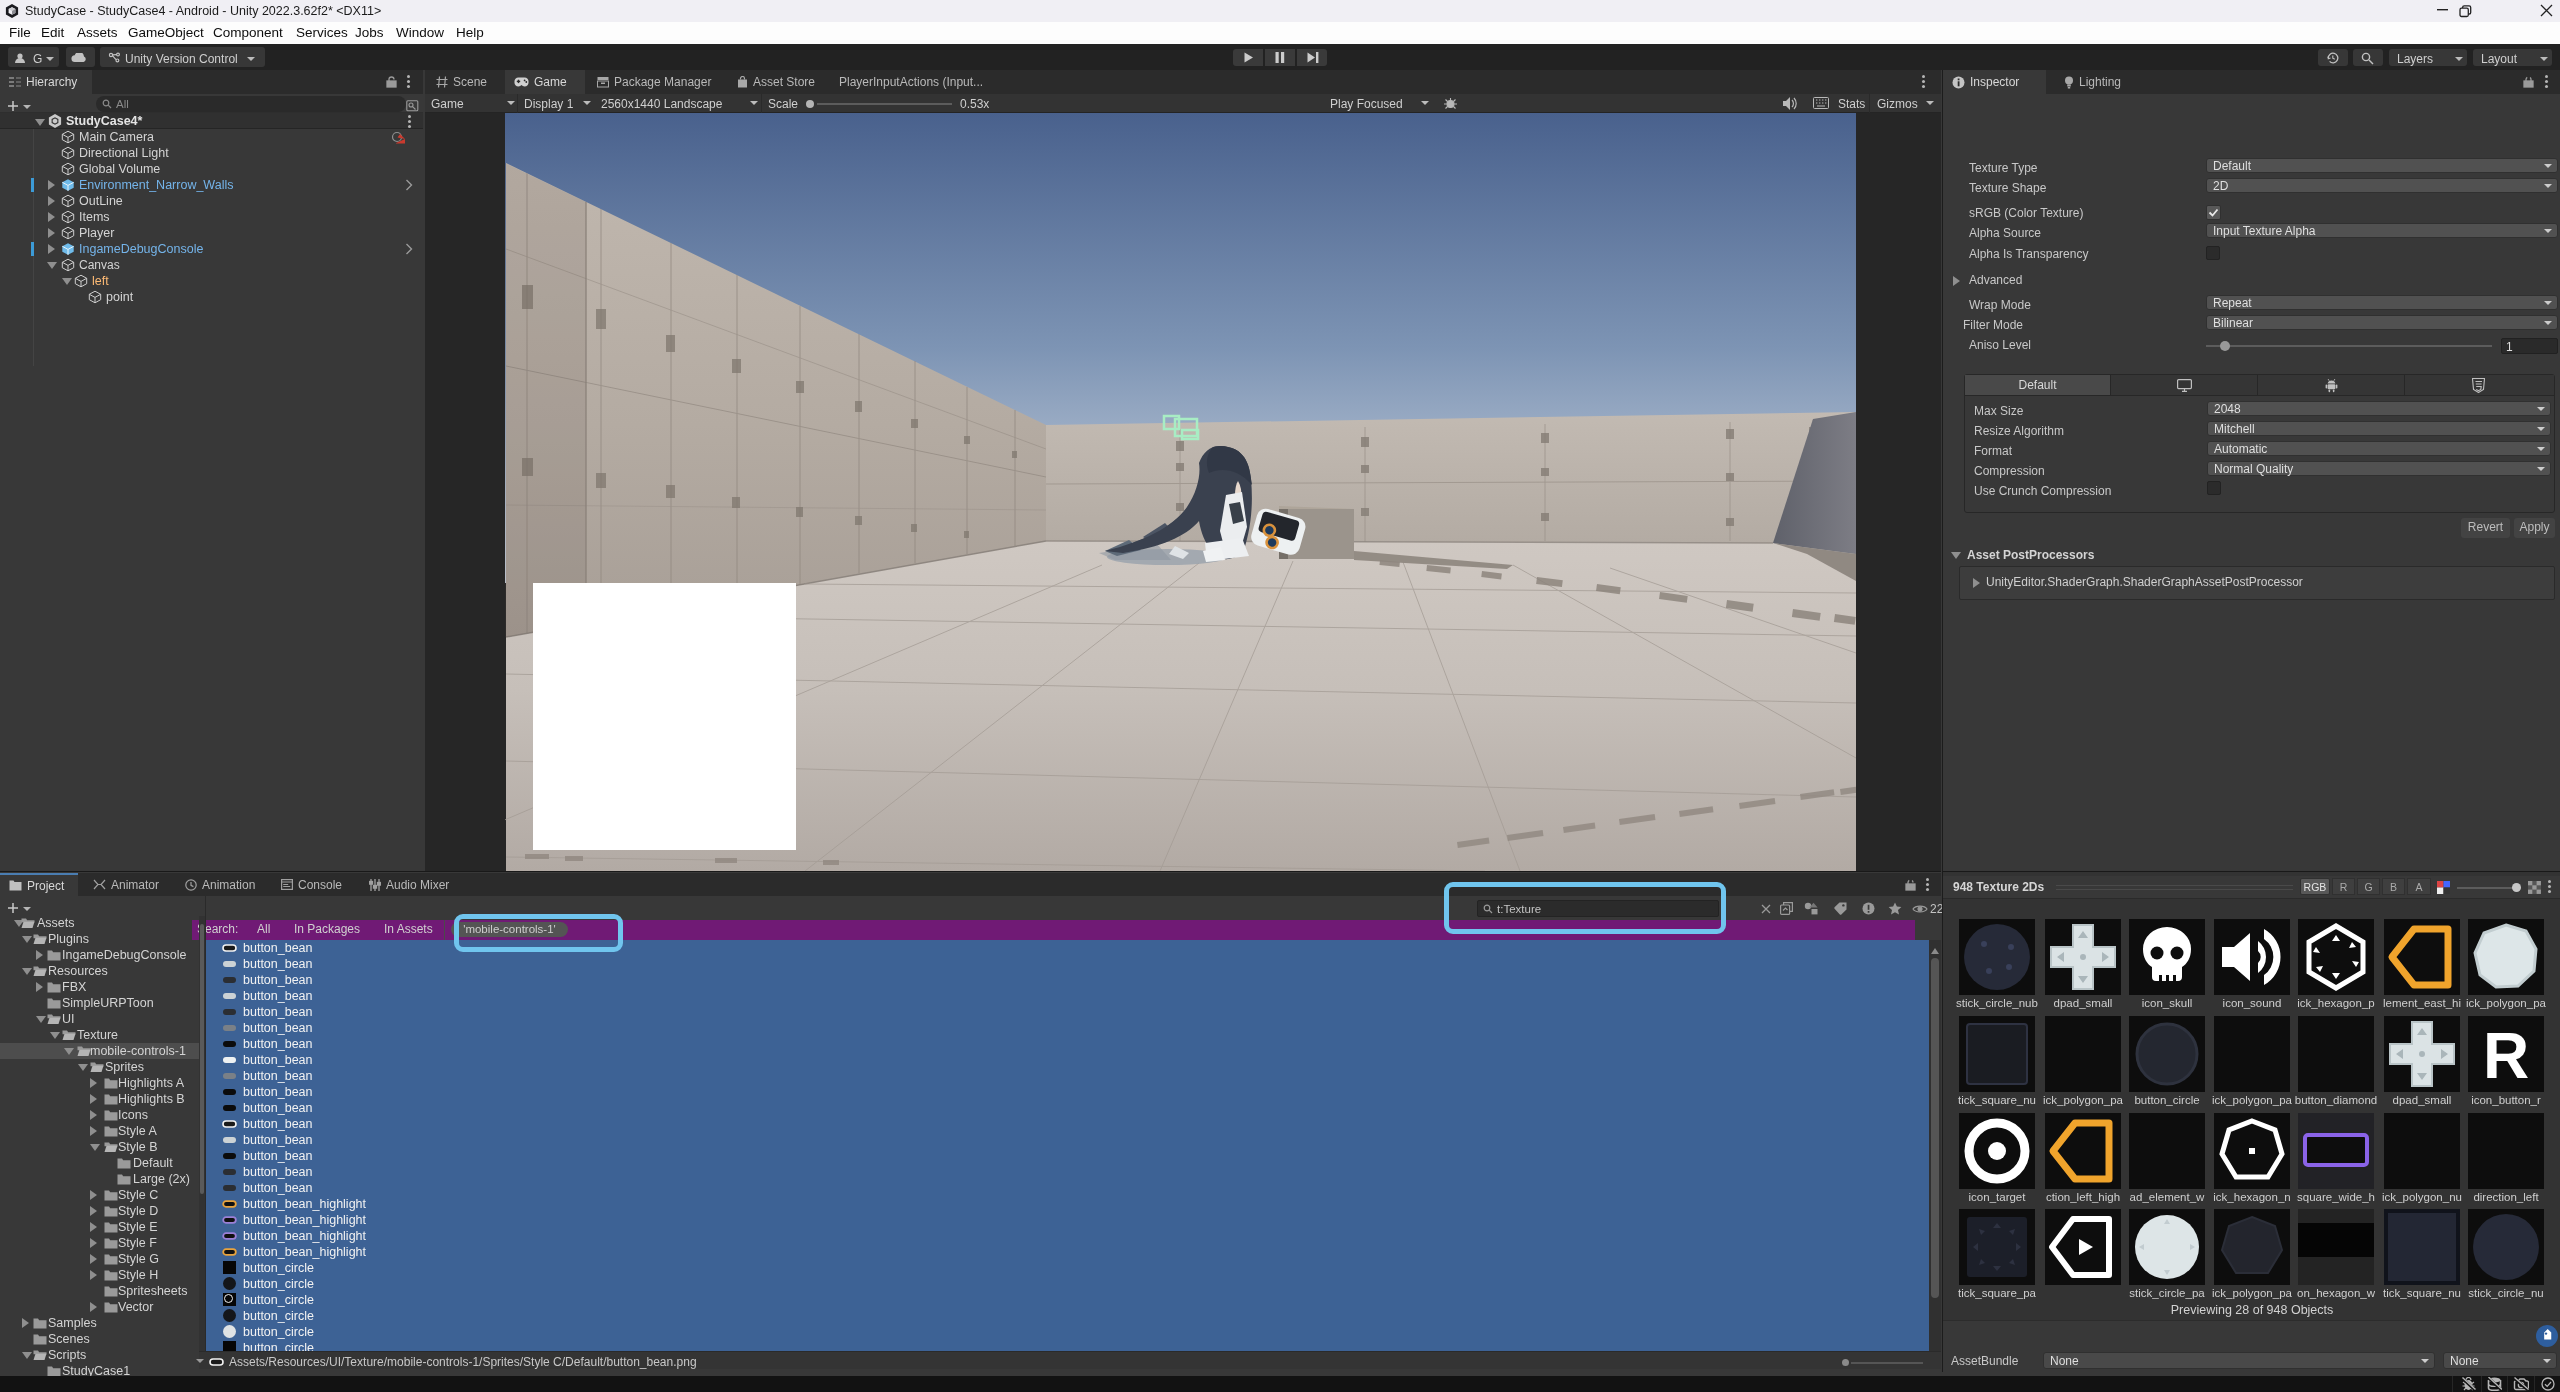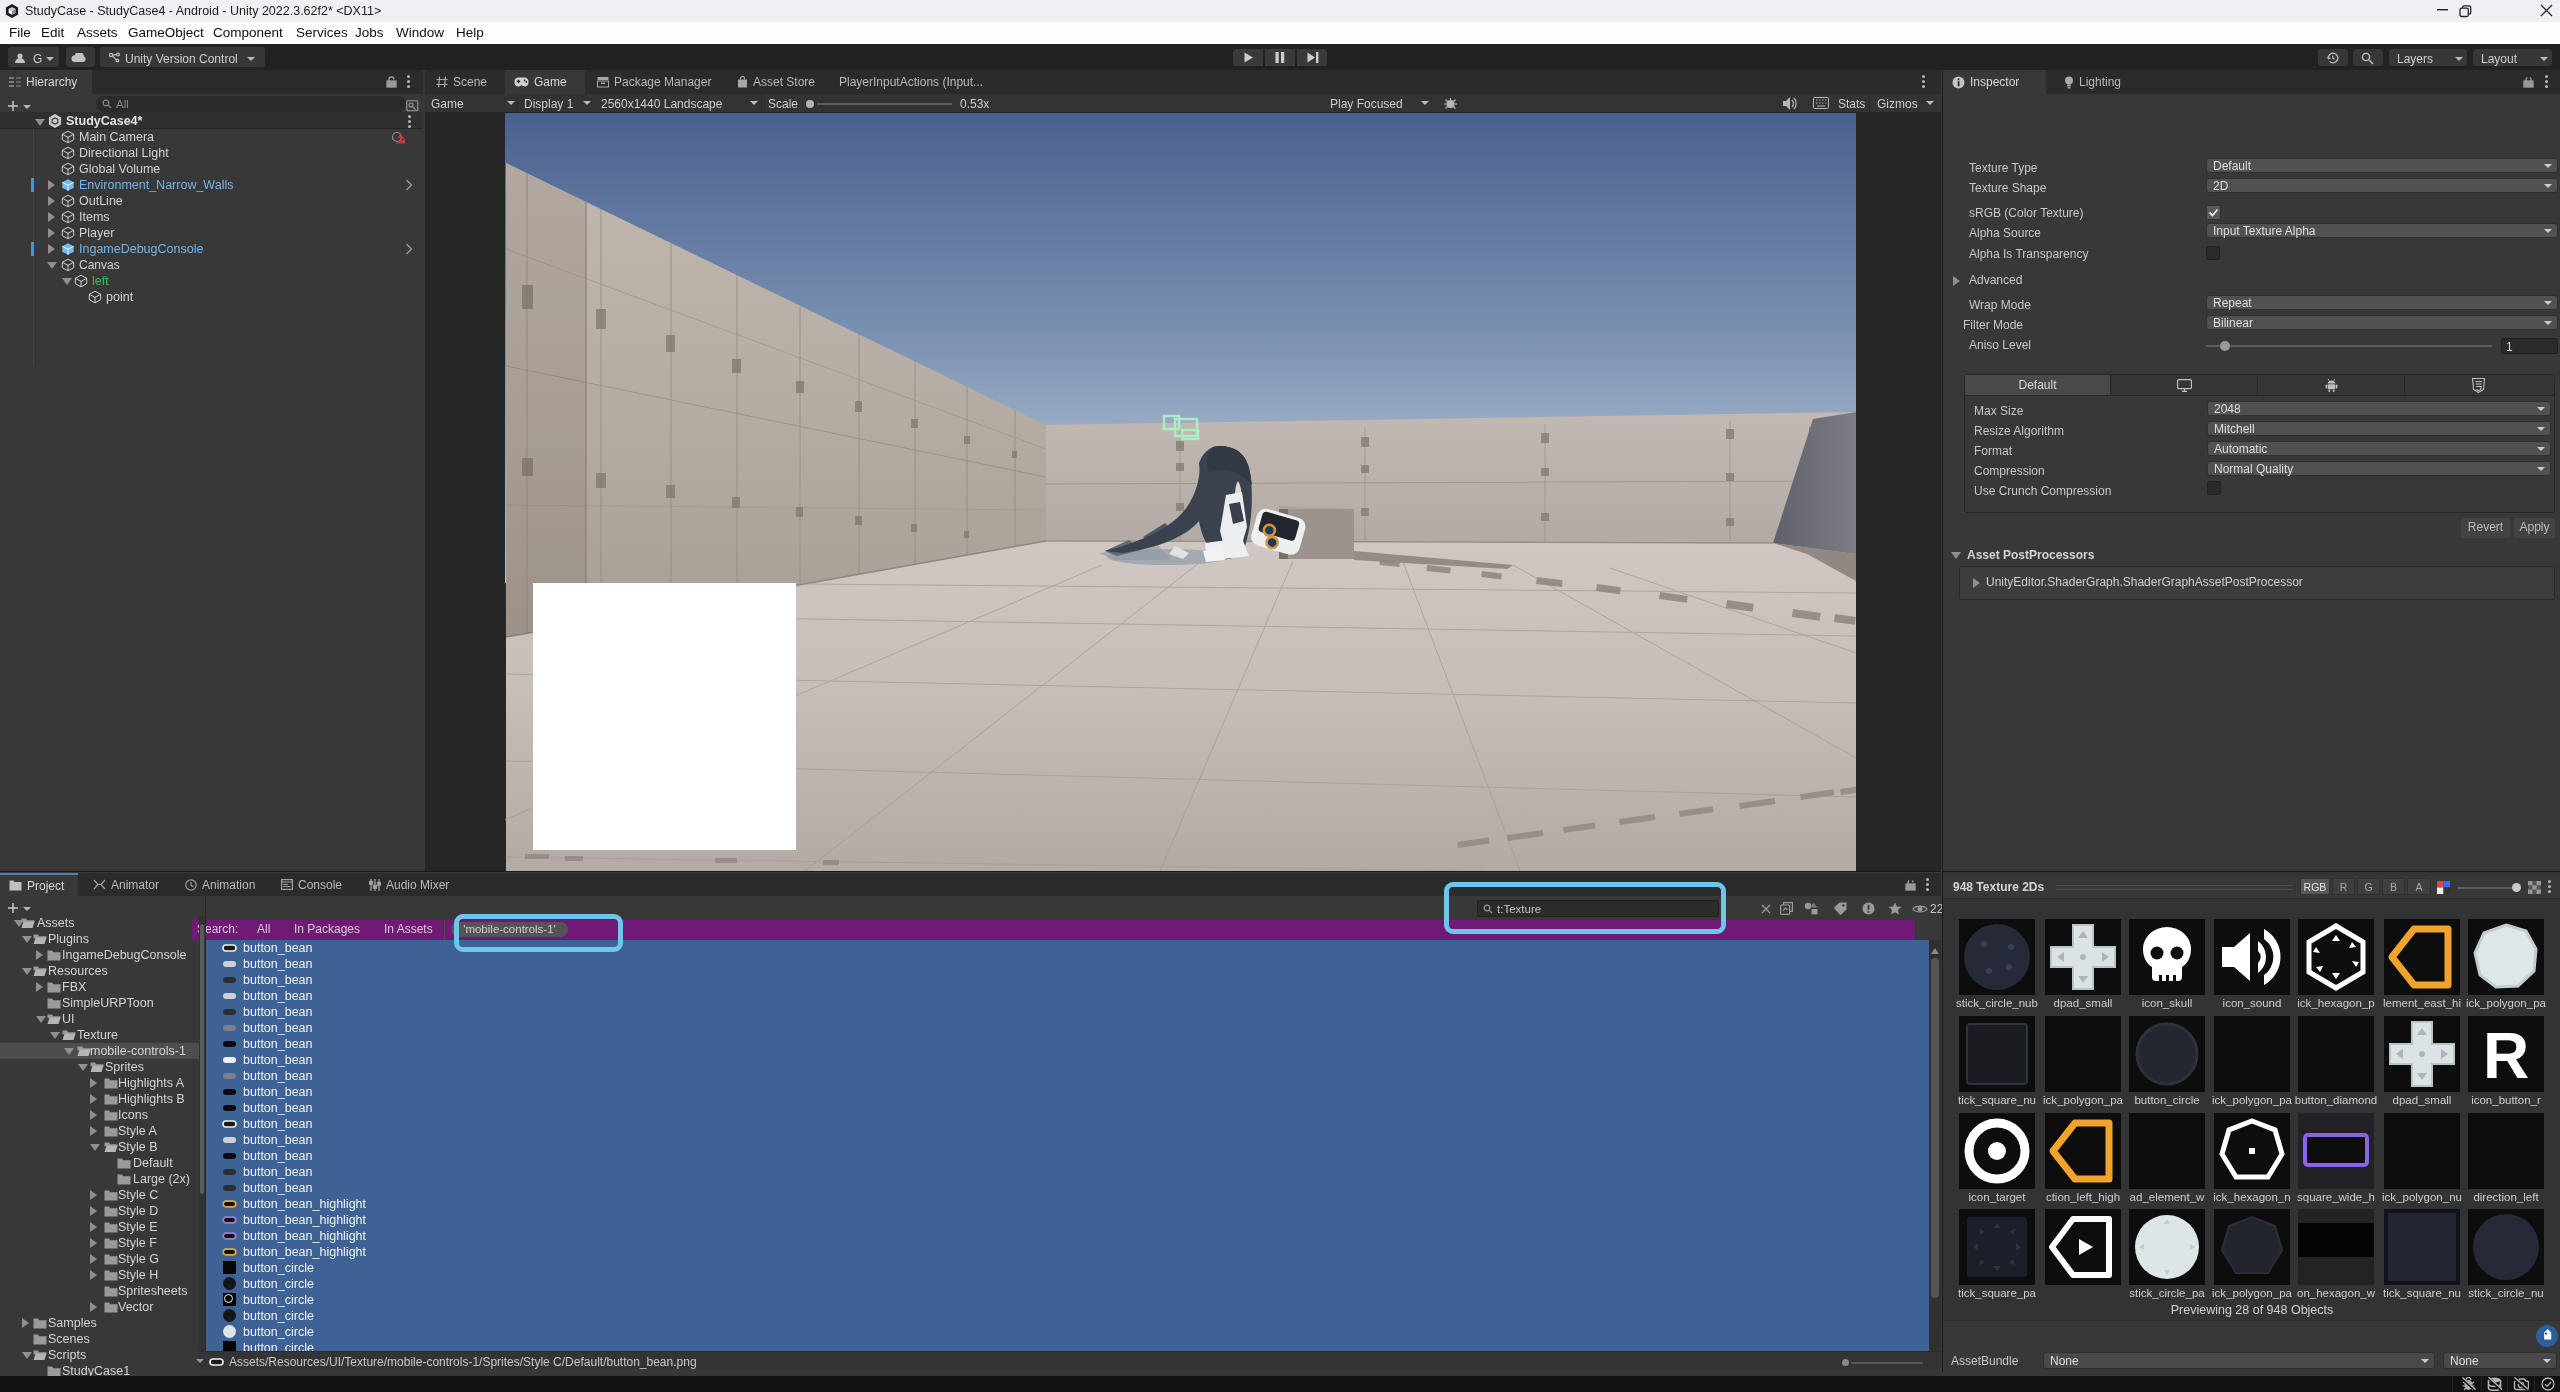--- a/index.html
+++ b/index.html
@@ -231,21 +231,21 @@
         <path d="M1.3 4.3 7 7.4 12.7 4.3M7 7.4V12.8"></path>
       </svg>
       <div class="tx" style="left:79px;top:1px;color:#d4d4d4;font-size:12px;">Canvas</div>
     </div>
 <div class="row" style="left:0;top:203px;width:423px;">
       <div class="arr-d" style="left:62px;top:5px;"></div>
       <svg class="a" style="left:74px;top:1px" width="14" height="14" viewBox="0 0 14 14" fill="none" stroke="#cfcfcf" stroke-width="1">
         <path d="M7 1.2 12.7 4.3 12.7 9.7 7 12.8 1.3 9.7 1.3 4.3Z"></path>
         <path d="M1.3 4.3 7 7.4 12.7 4.3M7 7.4V12.8"></path>
       </svg>
-      <div class="tx" style="left:92px;top:1px;color:#22c55e;font-size:12.5px;">left</div>
+      <div class="tx" style="left:92px;top:1px;color:#fdba74;font-size:12.5px;">left</div>
     </div>
 <div class="row" style="left:0;top:219px;width:423px;">
       <svg class="a" style="left:88px;top:1px" width="14" height="14" viewBox="0 0 14 14" fill="none" stroke="#cfcfcf" stroke-width="1">
         <path d="M7 1.2 12.7 4.3 12.7 9.7 7 12.8 1.3 9.7 1.3 4.3Z"></path>
         <path d="M1.3 4.3 7 7.4 12.7 4.3M7 7.4V12.8"></path>
       </svg>
       <div class="tx" style="left:106px;top:1px;color:#d4d4d4;font-size:12.5px;">point</div>
     </div>
 </div>
 

